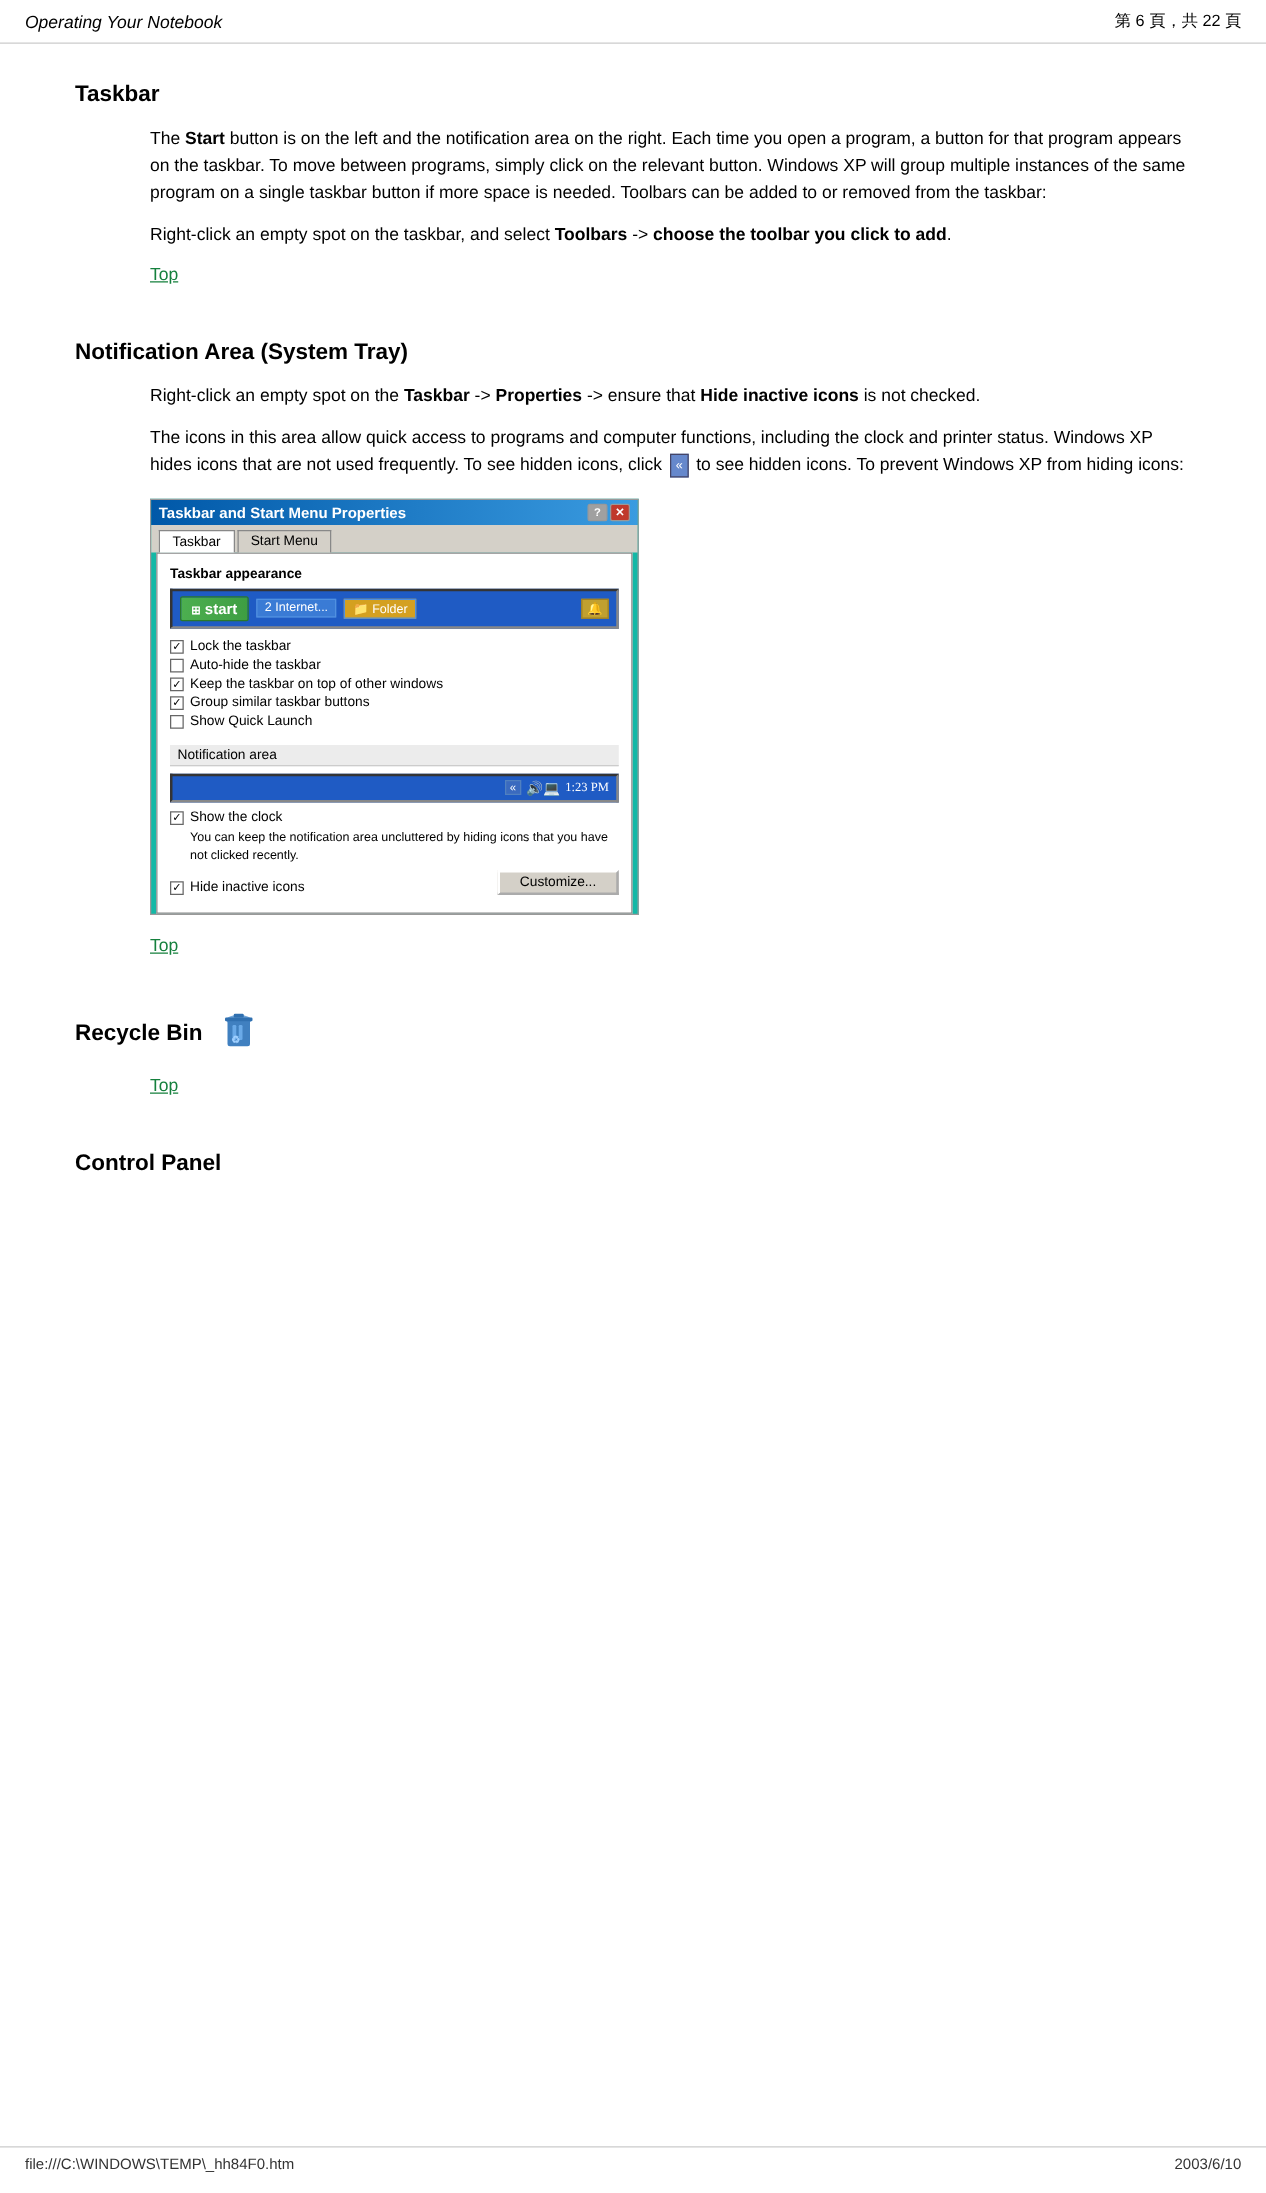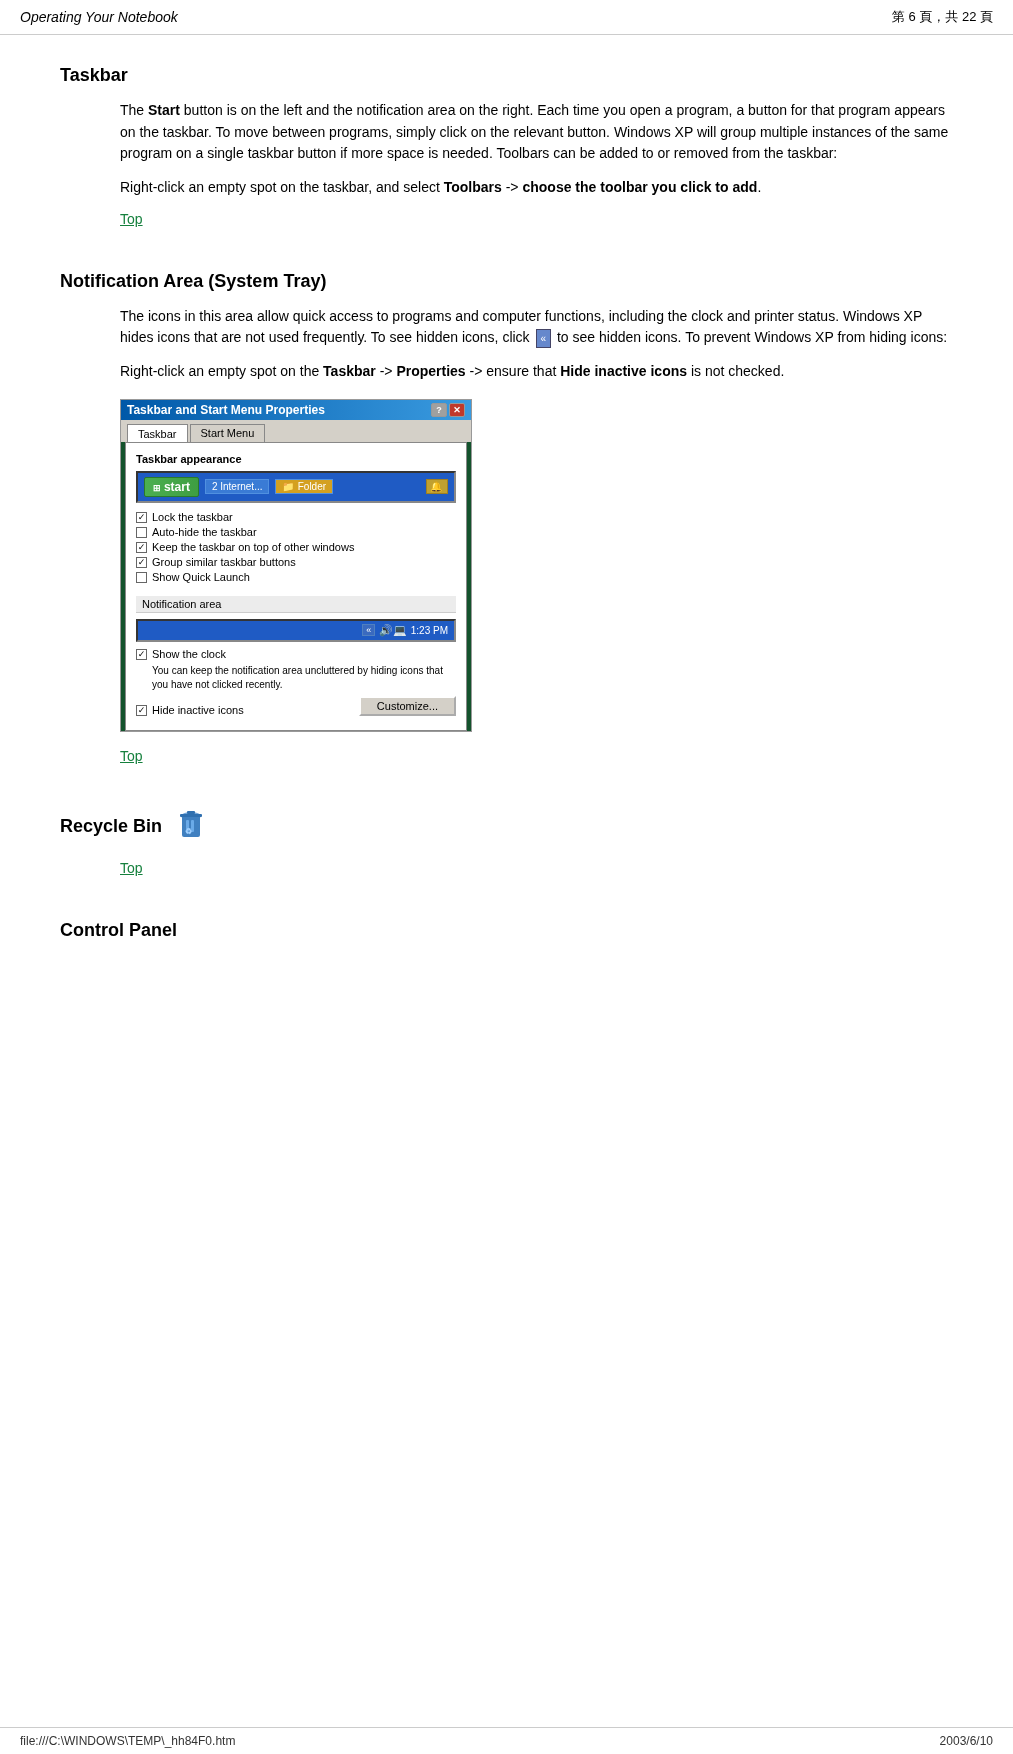--- a/index.html
+++ b/index.html
@@ -30,21 +30,21 @@
       color: #000;
     }
     .footer {
       display: flex;
       justify-content: space-between;
       padding: 6px 20px;
       font-size: 12px;
       color: #333;
       border-top: 1px solid #ccc;
       position: absolute;
-      bottom: 0;
+      bottom: 10px;
       width: 100%;
     }
     .content {
       padding: 30px 60px 40px 60px;
     }
     .section-title {
       font-size: 18px;
       font-weight: bold;
       margin-bottom: 14px;
       color: #000;
@@ -70,22 +70,22 @@
       text-decoration: underline;
       cursor: pointer;
       display: inline-block;
       margin-bottom: 24px;
       font-size: 14px;
     }
     .bold { font-weight: bold; }
     .screenshot-box {
       border: 1px solid #999;
       margin: 16px 0 16px 0;
-      width: 352px;
-      background: #14532d;
+      width: 391px;
+      background: #14b8a6;
       font-family: 'Tahoma', Arial, sans-serif;
       font-size: 11px;
     }
     .win-titlebar {
       background: linear-gradient(to right, #0058a8, #3a9be0);
       color: #fff;
       padding: 3px 6px;
       font-weight: bold;
       font-size: 12px;
       display: flex;
@@ -204,20 +204,21 @@
       background: #3a6abf;
       color: #fff;
       font-size: 9px;
       border: 1px solid #5080c0;
       padding: 0 3px;
       cursor: pointer;
     }
     .notif-clock {
       color: #fff;
       font-size: 10px;
+      font-family: Liberation Serif, serif;
     }
     .win-buttons-row {
       display: flex;
       justify-content: center;
       gap: 8px;
       padding: 8px 0 4px 0;
     }
     .win-action-btn {
       background: #d4d0c8;
       border: 2px outset #fff;
@@ -272,29 +273,29 @@
         <span class="bold">choose the toolbar you click to add</span>.
       </p>
       <a class="top-link">Top</a>
     </div>
   </div>
 
   <div class="section-divider">
     <div class="section-title">Notification Area (System Tray)</div>
     <div class="indent">
       <p>
+        Right-click an empty spot on the <span class="bold">Taskbar</span> -&gt; <span class="bold">Properties</span> -&gt; ensure that
+        <span class="bold">Hide inactive icons</span> is not checked.
+      </p>
+      <p>
         The icons in this area allow quick access to programs and computer
         functions, including the clock and printer status. Windows XP hides
         icons that are not used frequently. To see hidden icons, click
         <span class="inline-btn-icon">«</span>
         to see hidden icons. To prevent Windows XP from hiding icons:
-      </p>
-      <p>
-        Right-click an empty spot on the <span class="bold">Taskbar</span> -&gt; <span class="bold">Properties</span> -&gt; ensure that
-        <span class="bold">Hide inactive icons</span> is not checked.
       </p>
 
       
       <div class="screenshot-box">
         <div class="win-titlebar">
           <span>Taskbar and Start Menu Properties</span>
           <div class="win-titlebar-buttons">
             <div class="win-btn help">?</div>
             <div class="win-btn">✕</div>
           </div>

